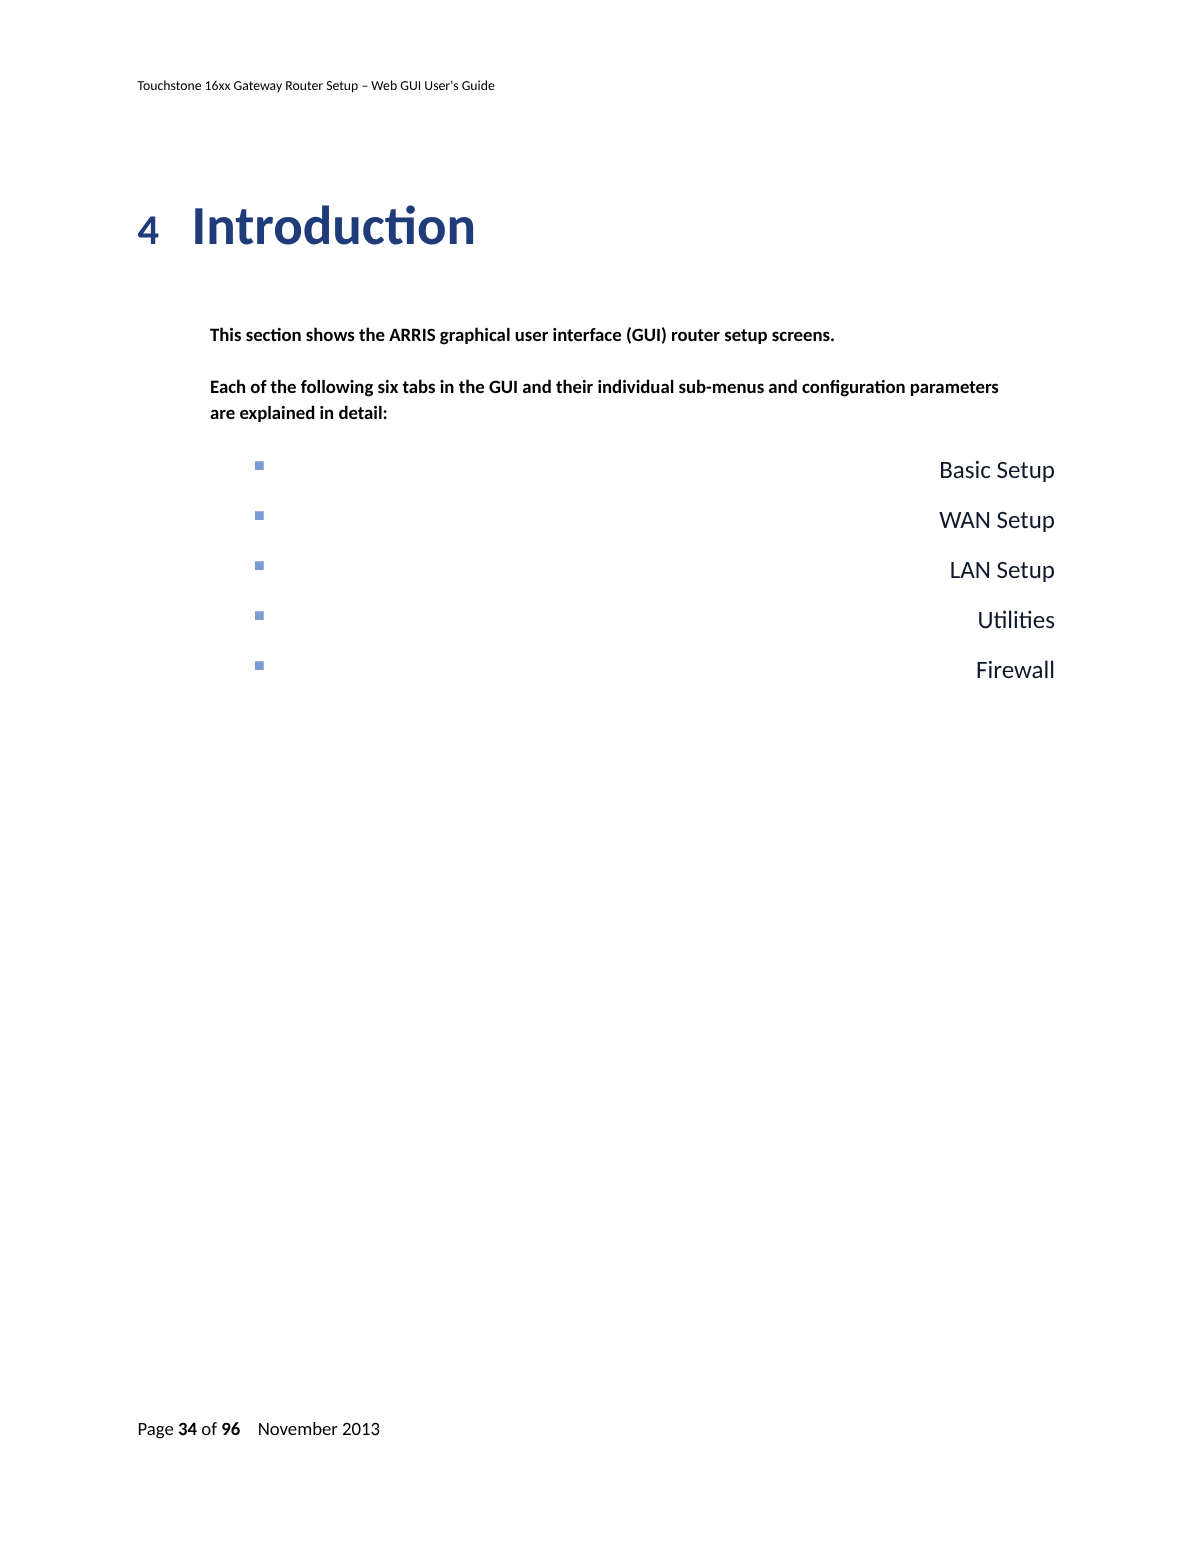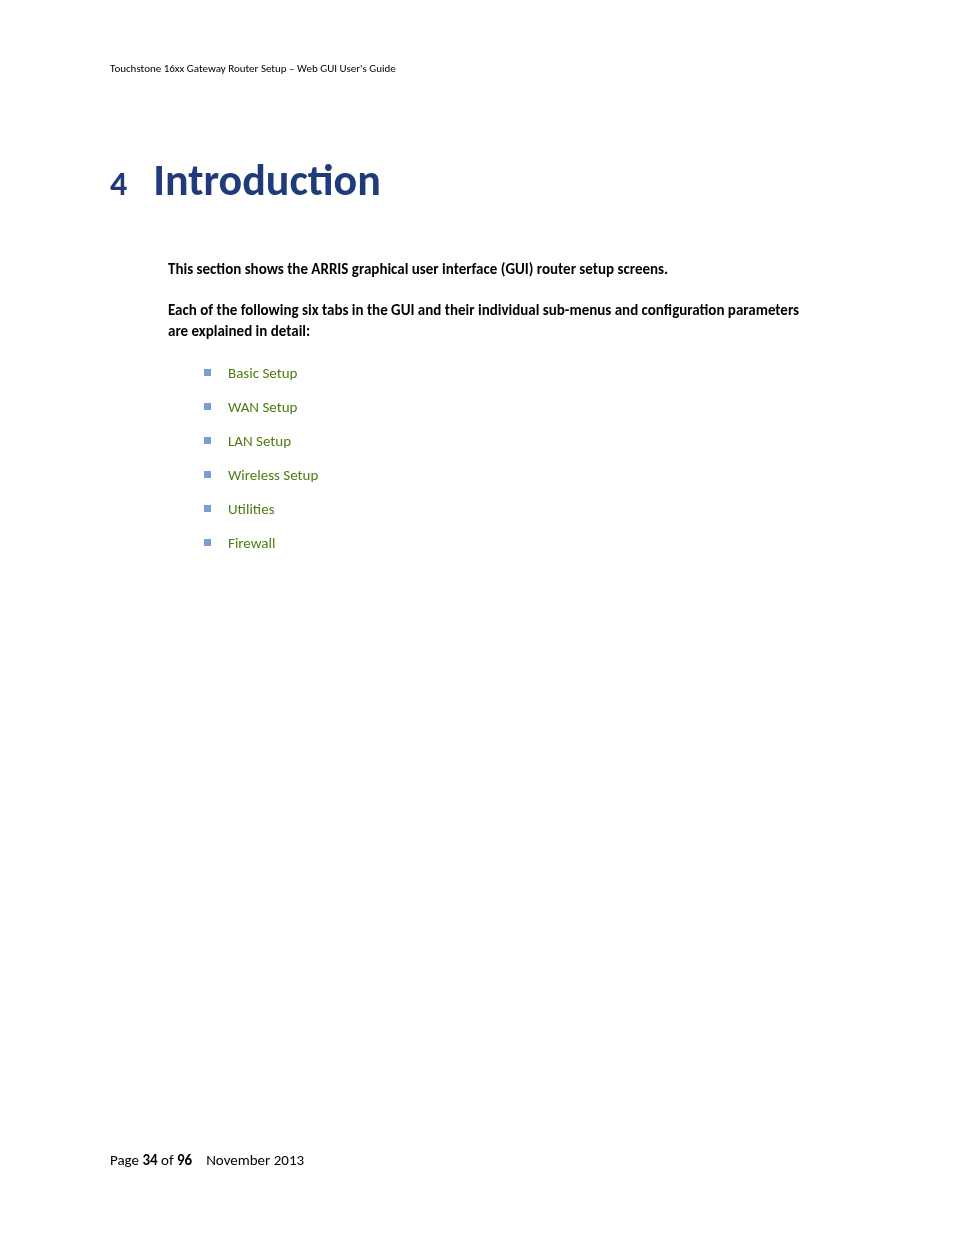--- a/index.html
+++ b/index.html
@@ -49,38 +49,39 @@
       margin-bottom: 20px;
       max-width: 640px;
       font-weight: bold;
     }
     .bullet-list {
       list-style: none;
       margin-top: 22px;
       margin-left: 36px;
     }
     .bullet-list li {
-      font-size: 15px;
-      color: #4d7c0f;
+      font-size: 20px;
+      color: #0f172a;
       margin-bottom: 16px;
       position: relative;
       padding-left: 24px;
+      text-align: right;
     }
     .bullet-icon {
       position: absolute;
       left: 0;
       top: 5px;
       width: 7px;
       height: 7px;
       background: #7a9cd4;
       display: inline-block;
     }
     .footer {
       position: absolute;
-      bottom: 66px;
+      bottom: 82px;
       left: 110px;
       font-size: 15px;
       color: #000000;
     }
     .footer b {
       font-weight: bold;
     }
     .footer-gap {
       display: inline-block;
       width: 14px;
@@ -111,24 +112,20 @@
       <li>
         <span class="bullet-icon"></span>
         <span>WAN Setup</span>
       </li>
       <li>
         <span class="bullet-icon"></span>
         <span>LAN Setup</span>
       </li>
       <li>
         <span class="bullet-icon"></span>
-        <span>Wireless Setup</span>
-      </li>
-      <li>
-        <span class="bullet-icon"></span>
         <span>Utilities</span>
       </li>
       <li>
         <span class="bullet-icon"></span>
         <span>Firewall</span>
       </li>
     </ul>
   </div>
 </div>
 

